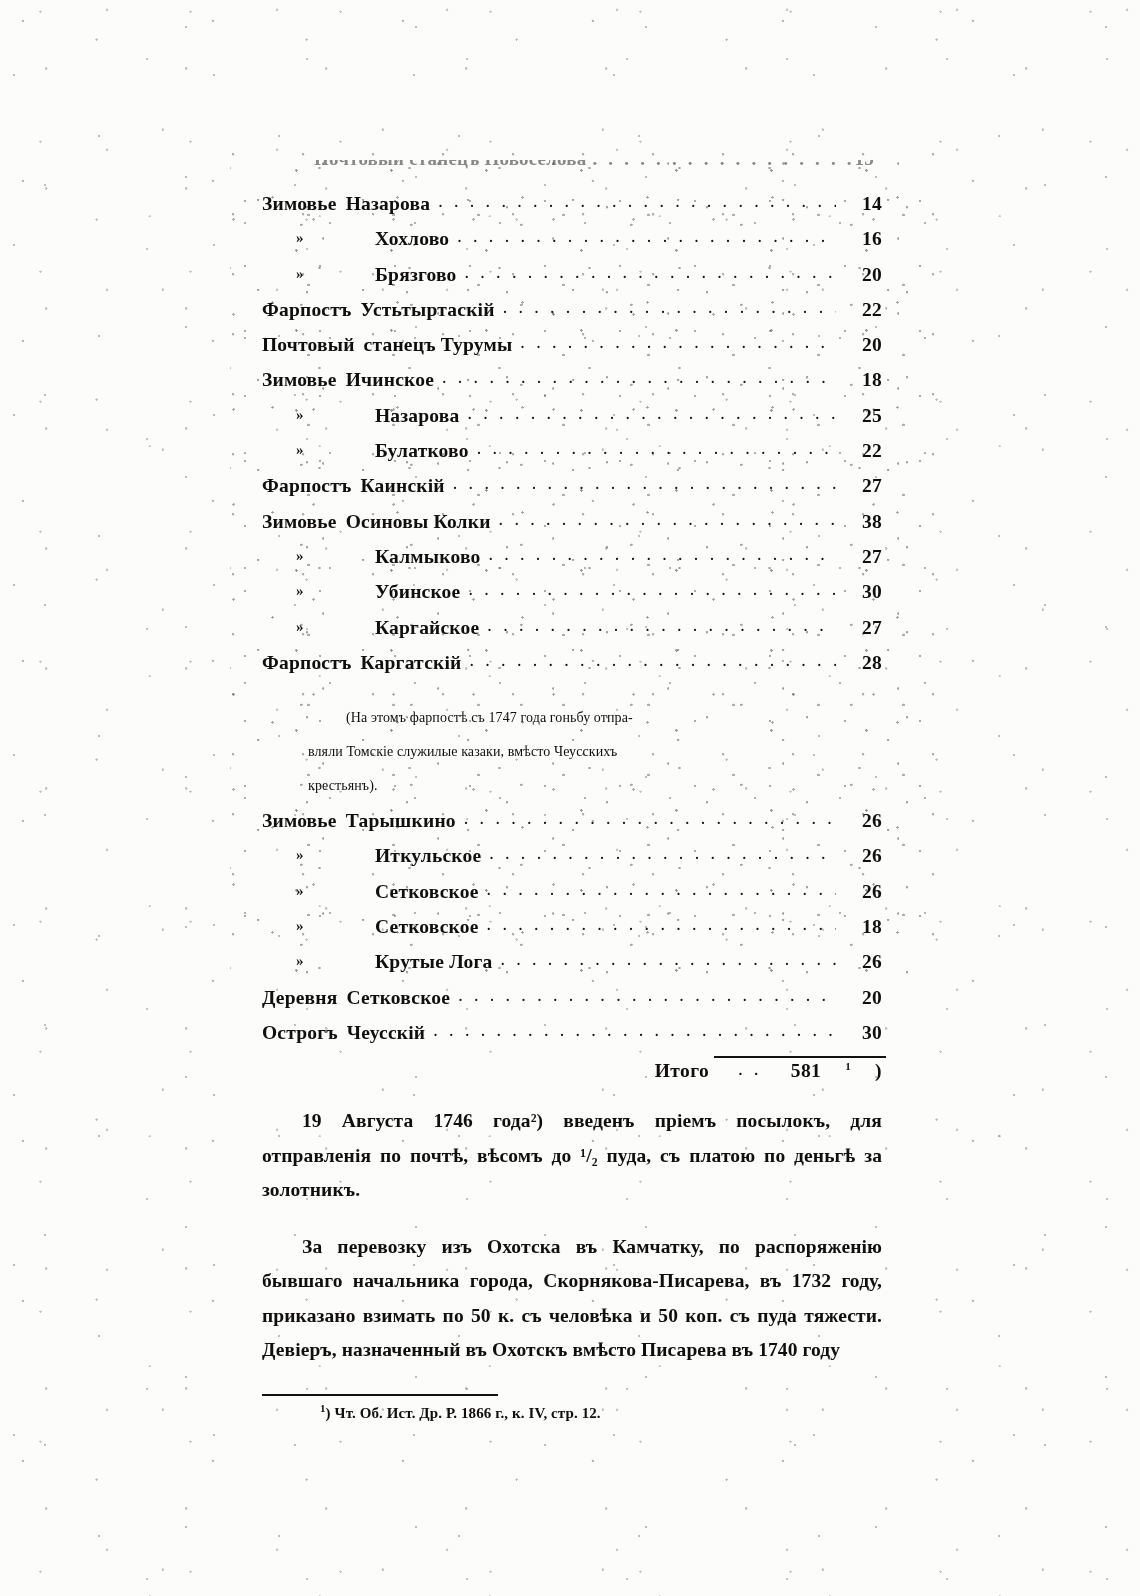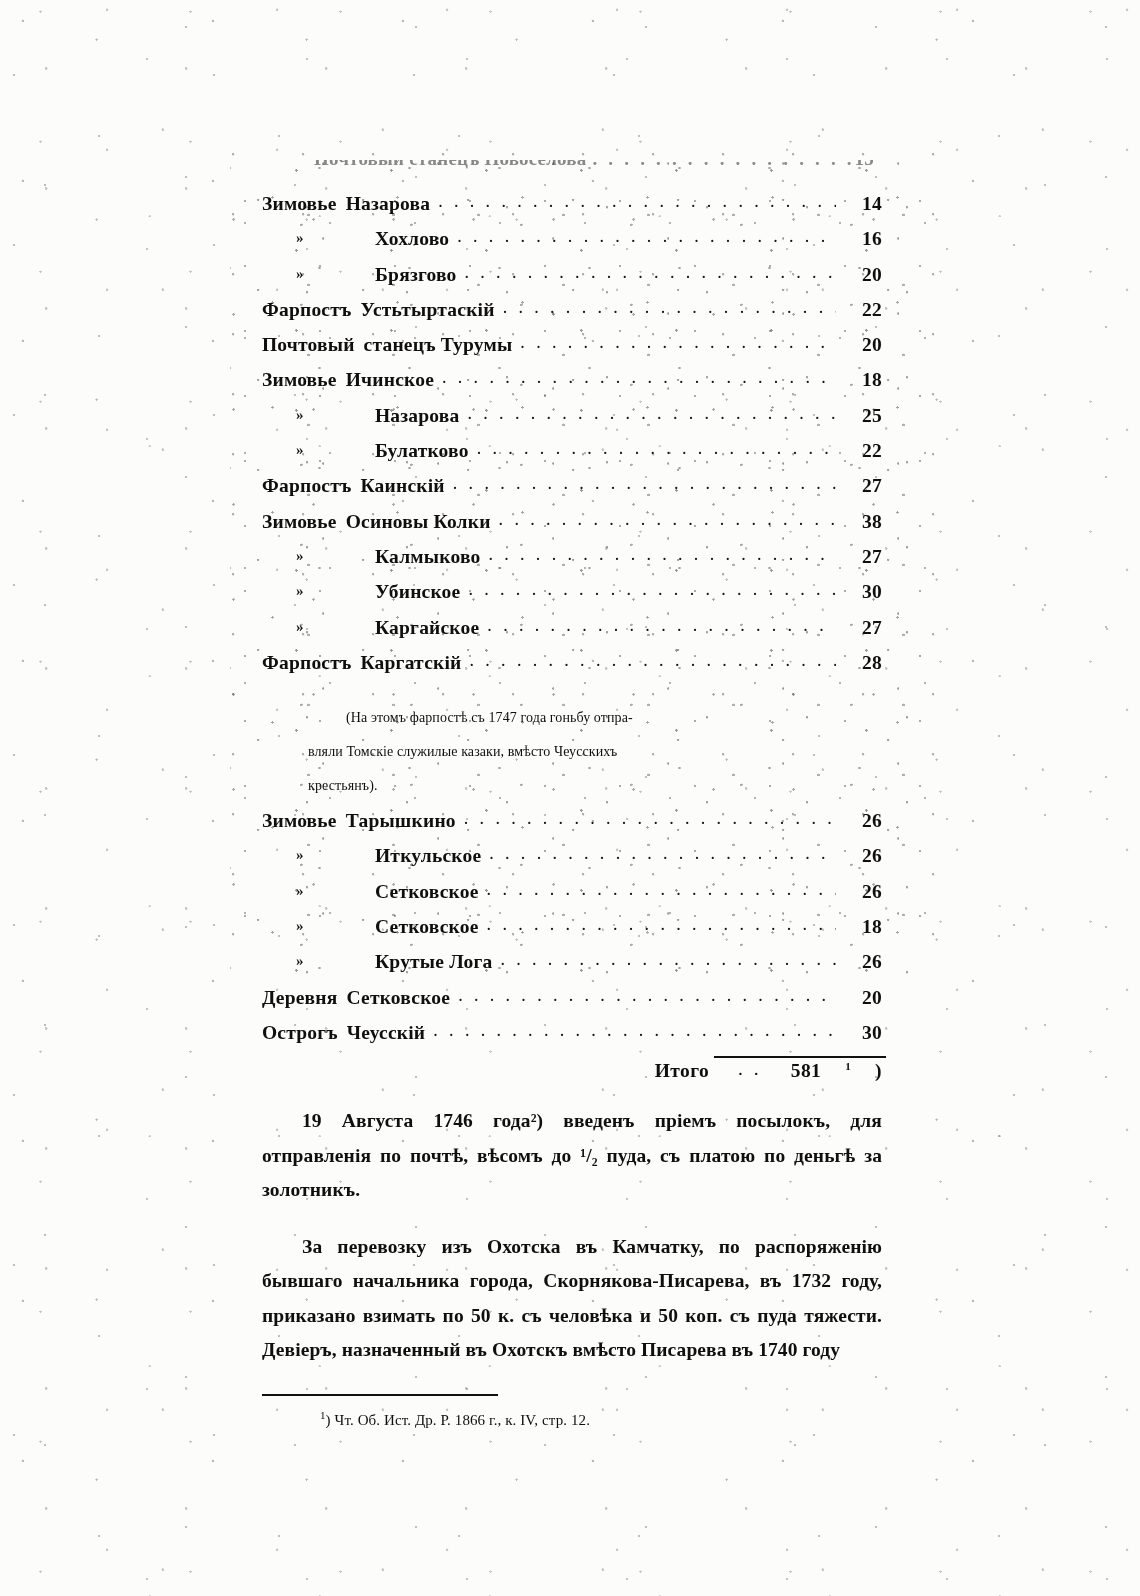--- a/index.html
+++ b/index.html
@@ -177,23 +177,22 @@
   .para:first-line { }
   .para .indent { display: inline-block; width: 40px; }
 
   
   .fn-rule {
     margin-top: 26px;
     width: 236px;
     border-bottom: 2px solid #111;
   }
   .footnotes {
-    margin-top: 7px;
     font-size: 15px;
-    font-weight: normal;
+    font-weight: bold;
     line-height: 25px;
     padding-left: 58px;
     letter-spacing: .1px;
   }
   sup { font-size: 11px; vertical-align: super; }
 </style>
 </head>
 <body>
 
 <div class="page">

